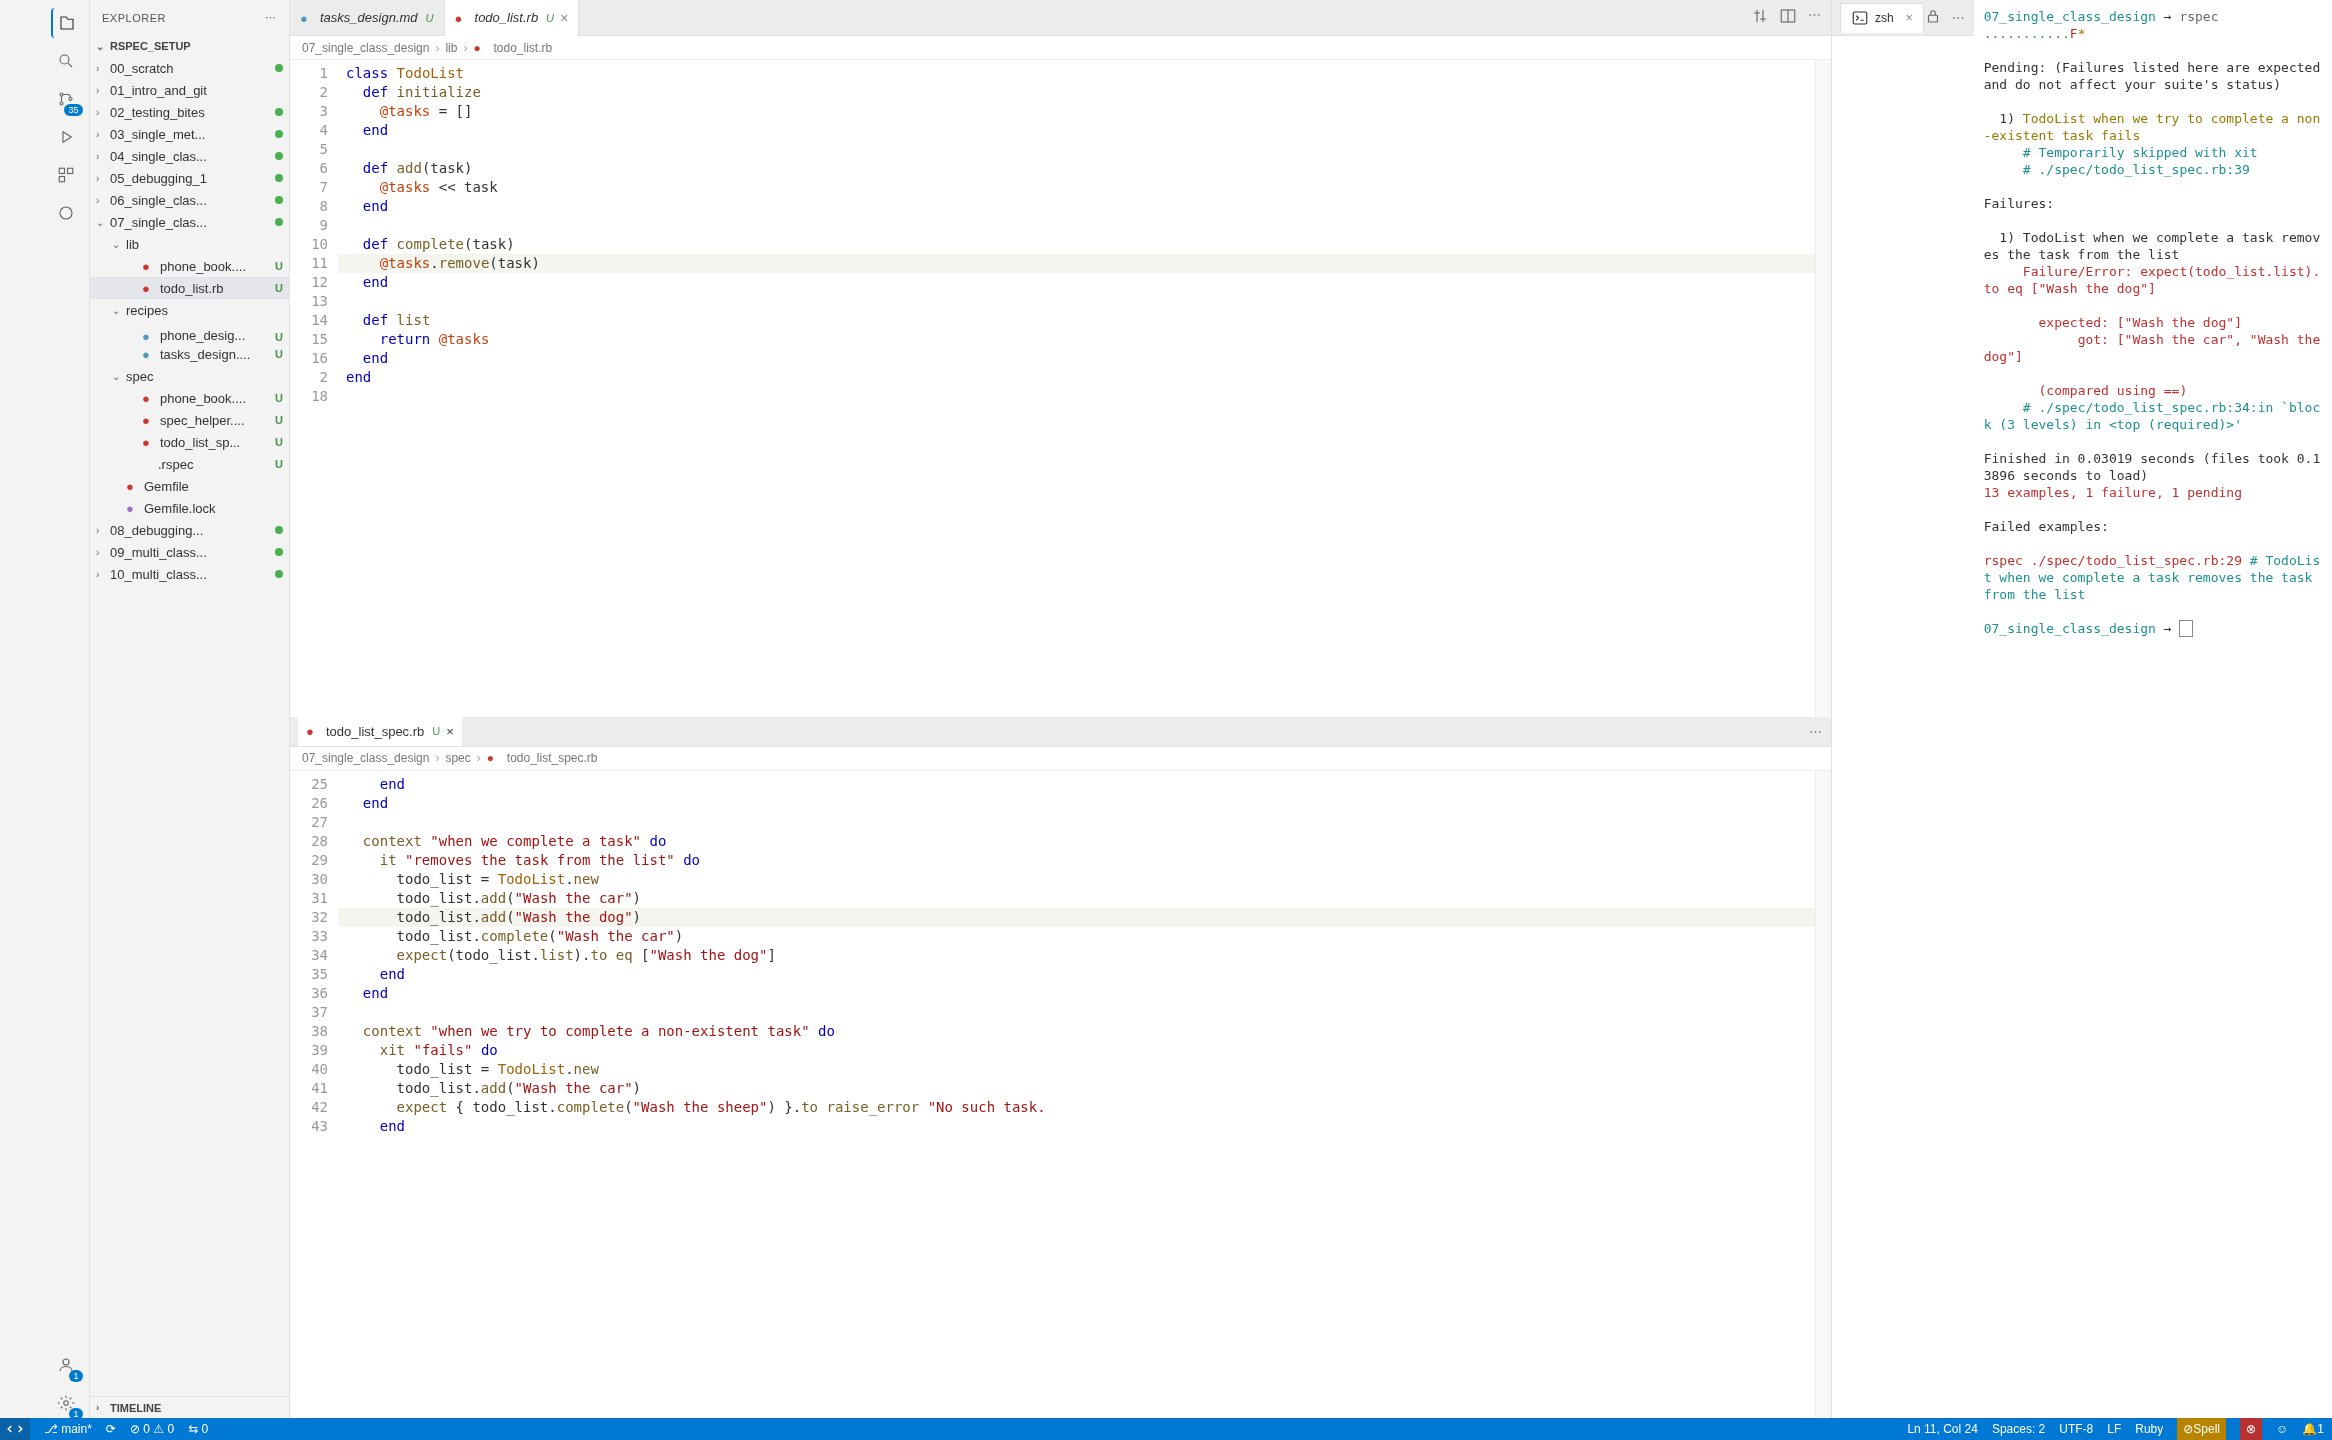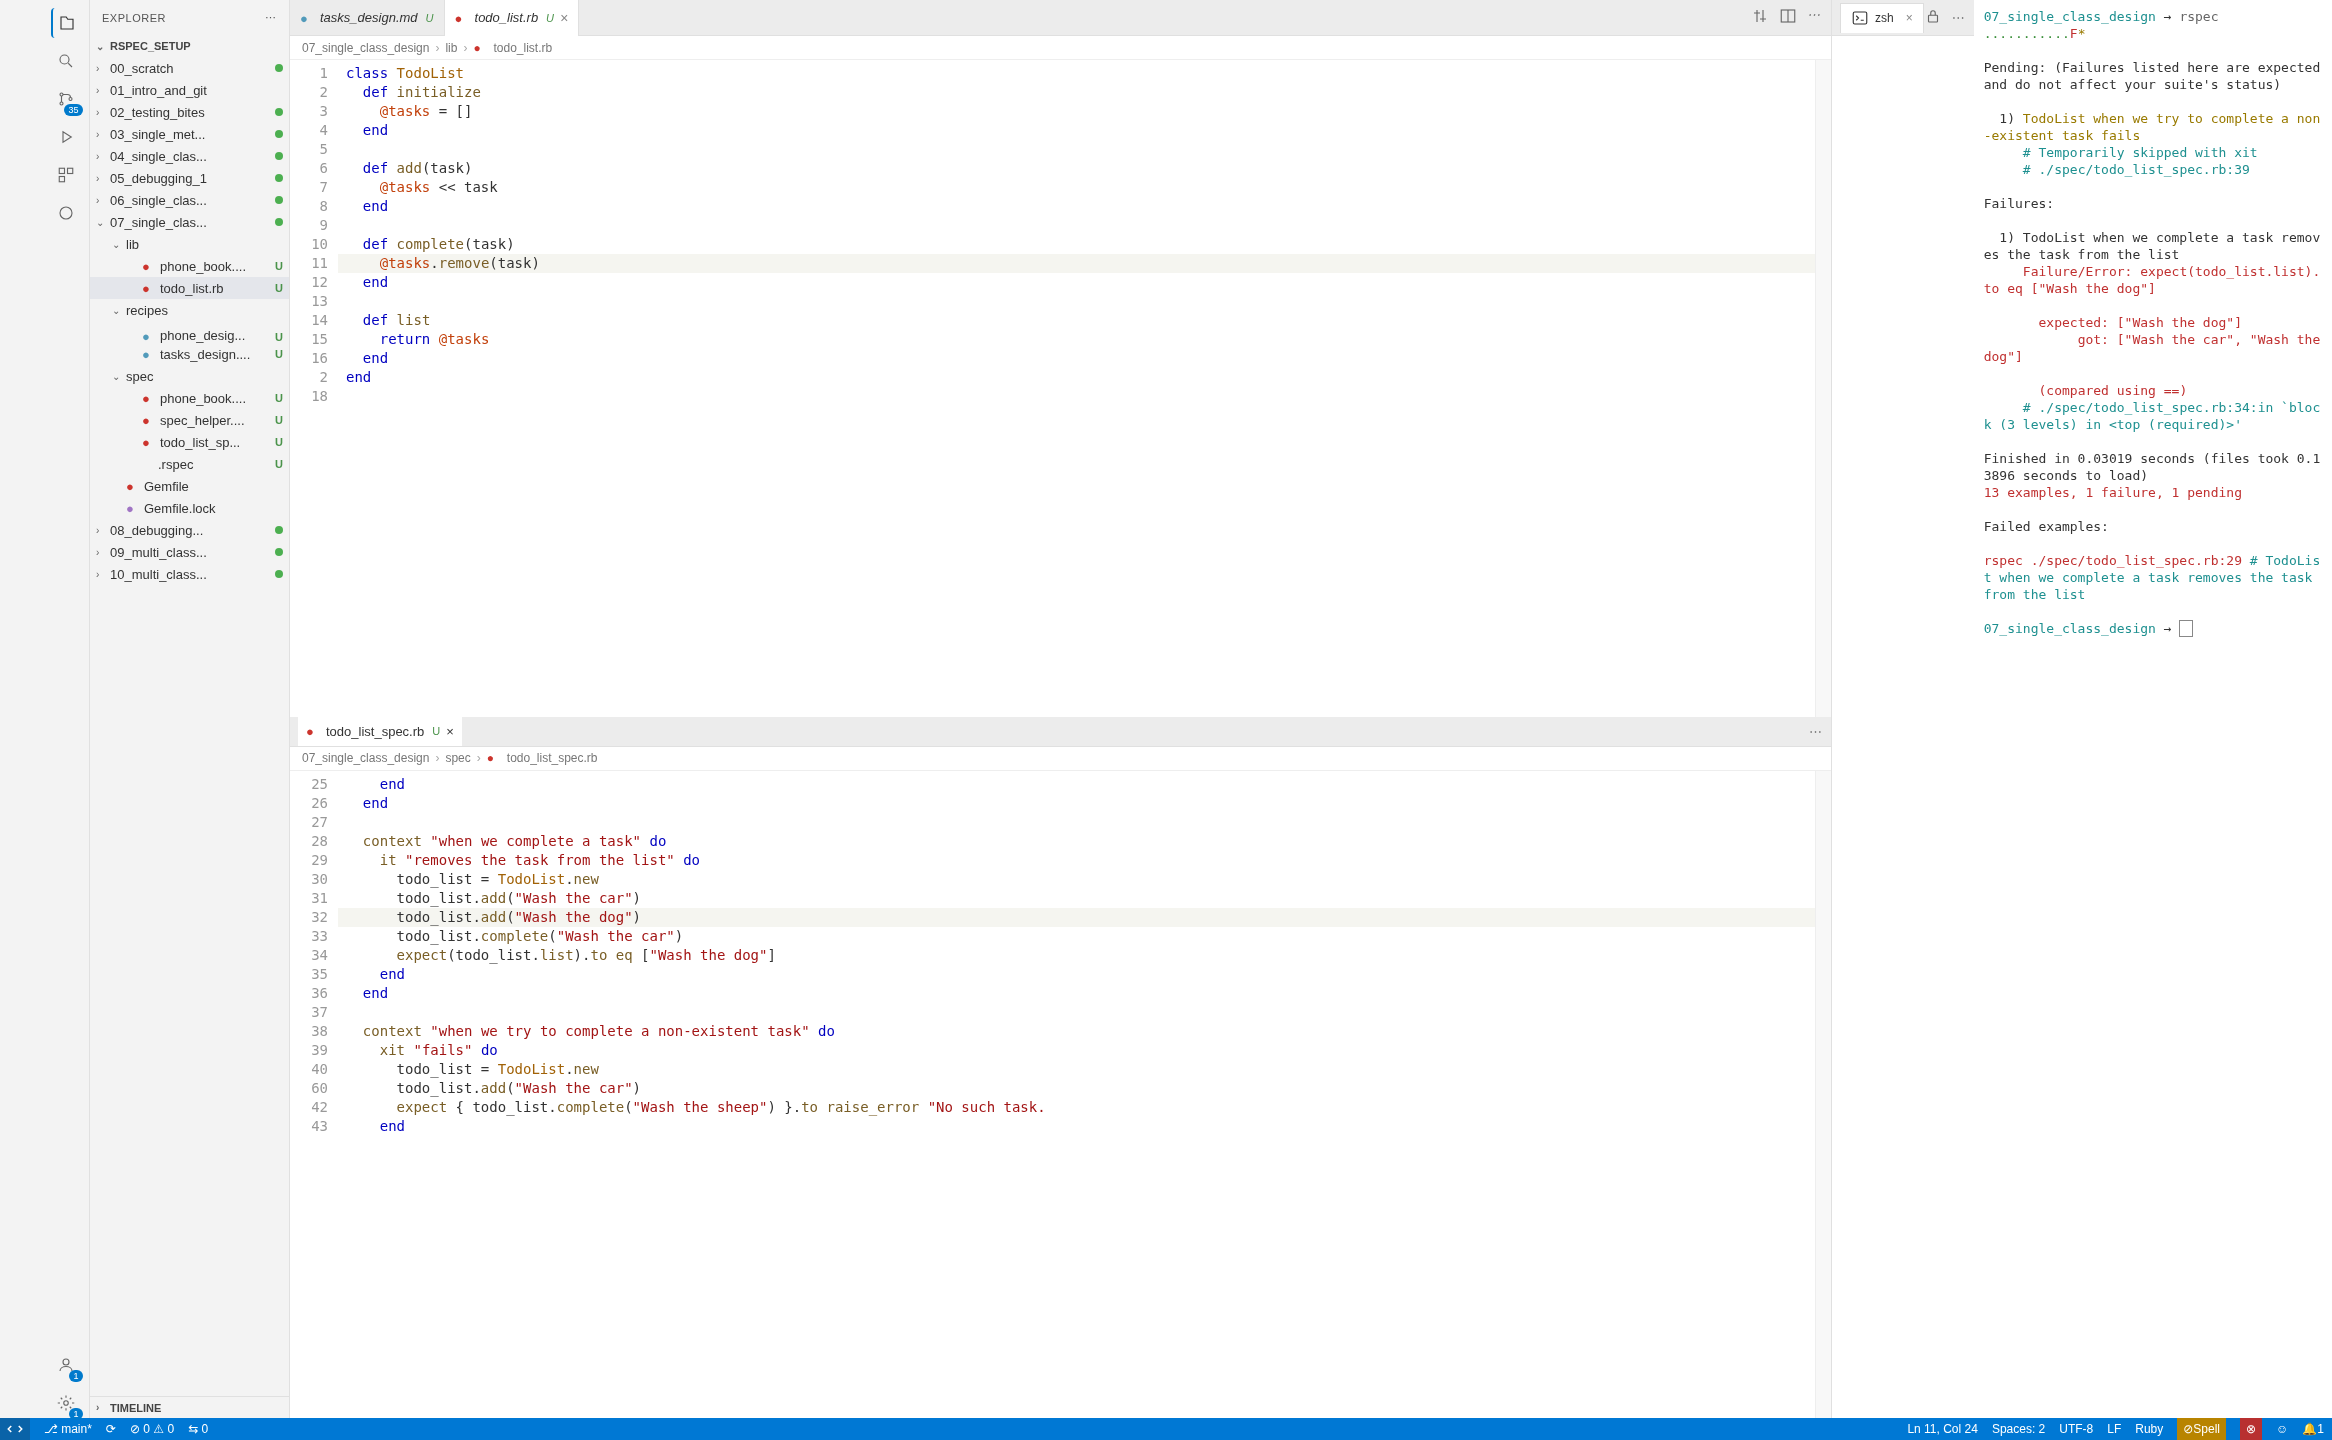--- a/index.html
+++ b/index.html
@@ -371,21 +371,21 @@
                 <div>31</div>
                 <div>32</div>
                 <div>33</div>
                 <div>34</div>
                 <div>35</div>
                 <div>36</div>
                 <div>37</div>
                 <div>38</div>
                 <div>39</div>
                 <div>40</div>
-                <div>60</div>
+                <div>41</div>
                 <div>42</div>
                 <div>43</div>
               </div>
             <div class="code" id="code-bot"><div class="line">    <span class="kw">end</span></div><div class="line">  <span class="kw">end</span></div><div class="line">&nbsp;</div><div class="line">  <span class="def">context</span> <span class="str">"when we complete a task"</span> <span class="kw">do</span></div><div class="line">    <span class="def">it</span> <span class="str">"removes the task from the list"</span> <span class="kw">do</span></div><div class="line">      todo_list = <span class="cls">TodoList</span>.<span class="def">new</span></div><div class="line">      todo_list.<span class="def">add</span>(<span class="str">"Wash the car"</span>)</div><div class="line hl">      todo_list.<span class="def">add</span>(<span class="str">"Wash the dog"</span>)</div><div class="line">      todo_list.<span class="def">complete</span>(<span class="str">"Wash the car"</span>)</div><div class="line">      <span class="def">expect</span>(todo_list.<span class="def">list</span>).<span class="def">to</span> <span class="def">eq</span> [<span class="str">"Wash the dog"</span>]</div><div class="line">    <span class="kw">end</span></div><div class="line">  <span class="kw">end</span></div><div class="line">&nbsp;</div><div class="line">  <span class="def">context</span> <span class="str">"when we try to complete a non-existent task"</span> <span class="kw">do</span></div><div class="line">    <span class="def">xit</span> <span class="str">"fails"</span> <span class="kw">do</span></div><div class="line">      todo_list = <span class="cls">TodoList</span>.<span class="def">new</span></div><div class="line">      todo_list.<span class="def">add</span>(<span class="str">"Wash the car"</span>)</div><div class="line">      <span class="def">expect</span> { todo_list.<span class="def">complete</span>(<span class="str">"Wash the sheep"</span>) }.<span class="def">to</span> <span class="def">raise_error</span> <span class="str">"No such task.</span></div><div class="line">    <span class="kw">end</span></div></div>
             <div class="minimap"></div>
           </div>
         </div>
       </div>
 
       <div class="terminal-panel">

